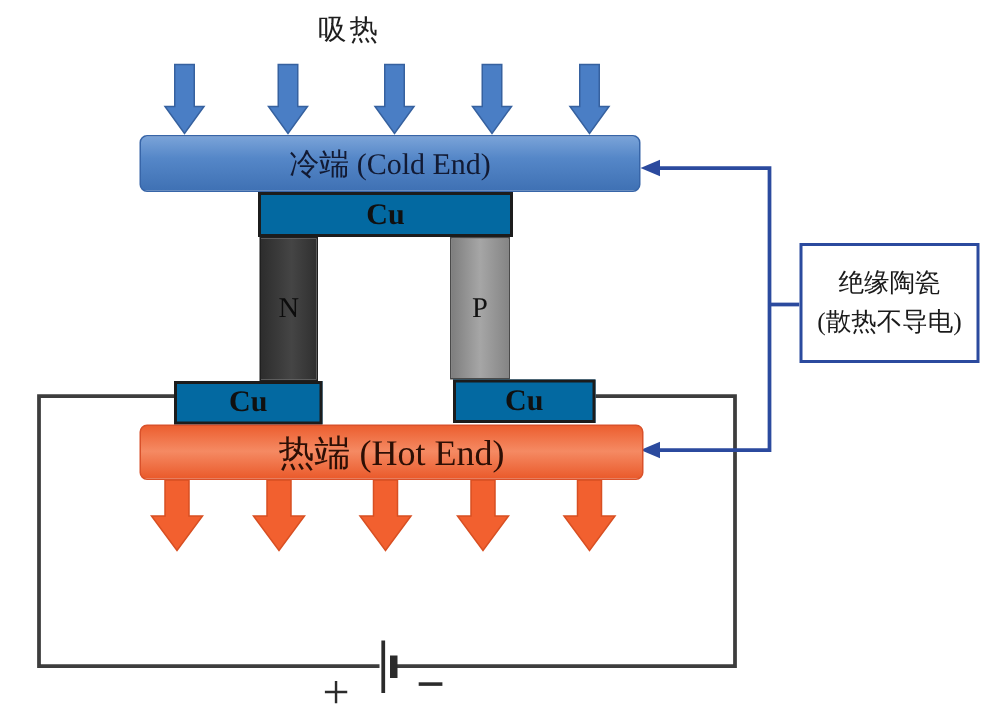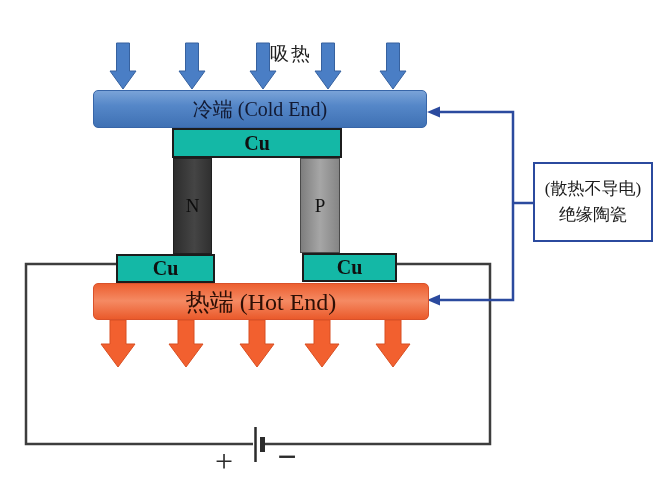--- a/index.html
+++ b/index.html
@@ -1,38 +1,38 @@
 <!DOCTYPE html>
 <html><head>
 <meta charset="utf-8">
 <style>
   html,body{margin:0;padding:0;background:#ffffff;}
   .stage{
     position:relative;width:664px;height:482px;background:#ffffff;overflow:hidden;
     font-family:"Liberation Serif","DejaVu Serif",serif;
   }
   .stage svg{position:absolute;left:0;top:0;}
-  .lbl{position:absolute;color:#1d1d1d;text-align:right;margin-top:33px;}
+  .lbl{position:absolute;color:#1d1d1d;text-align:left;}
   .bar{
     position:absolute;box-sizing:border-box;display:flex;align-items:center;justify-content:center;
   }
   .cold-bar{
     left:93px;top:90px;width:334px;height:38px;border-radius:5px;
     background:linear-gradient(180deg,#7aa3d8 0%,#5587c8 40%,#3f71b4 100%);
     border:1px solid #3765a8;
     color:#121a33;font-size:20px;
   }
   .hot-bar{
     left:93px;top:283px;width:336px;height:37px;border-radius:5px;
     background:linear-gradient(180deg,#ec5f30 0%,#f58a63 48%,#ea5a2b 100%);
     border:1px solid #d9512a;
     color:#2d0f05;font-size:24px;
   }
   .cu{
-    background:#14b8a6;border:2px solid #1c1c1c;color:#101010;
+    background:#0369a1;border:2px solid #1c1c1c;color:#101010;
     font-size:20px;font-weight:600;justify-content:center;
   }
   .cu-top{left:172px;top:128px;width:170px;height:30px;}
   .cu-bl{left:116px;top:254px;width:99px;height:29px;}
   .cu-br{left:302px;top:253px;width:95px;height:29px;}
   .leg{
     position:absolute;box-sizing:border-box;display:flex;align-items:center;justify-content:center;
     font-size:19px;
   }
   .leg-n{
@@ -124,20 +124,20 @@
   <div class="bar cu cu-br">
     <span>Cu</span>
   </div>
 
   <div class="bar hot-bar">
     <span>热端 (Hot End)</span>
   </div>
 
 
   <div class="callout">
+    <span>绝缘陶瓷</span>
     <span>(散热不导电)</span>
-    <span>绝缘陶瓷</span>
   </div>
 
   <div class="battery-sign plus">+</div>
   <div class="battery-sign minus">−</div>
 
 </div>
 
 </body></html>

